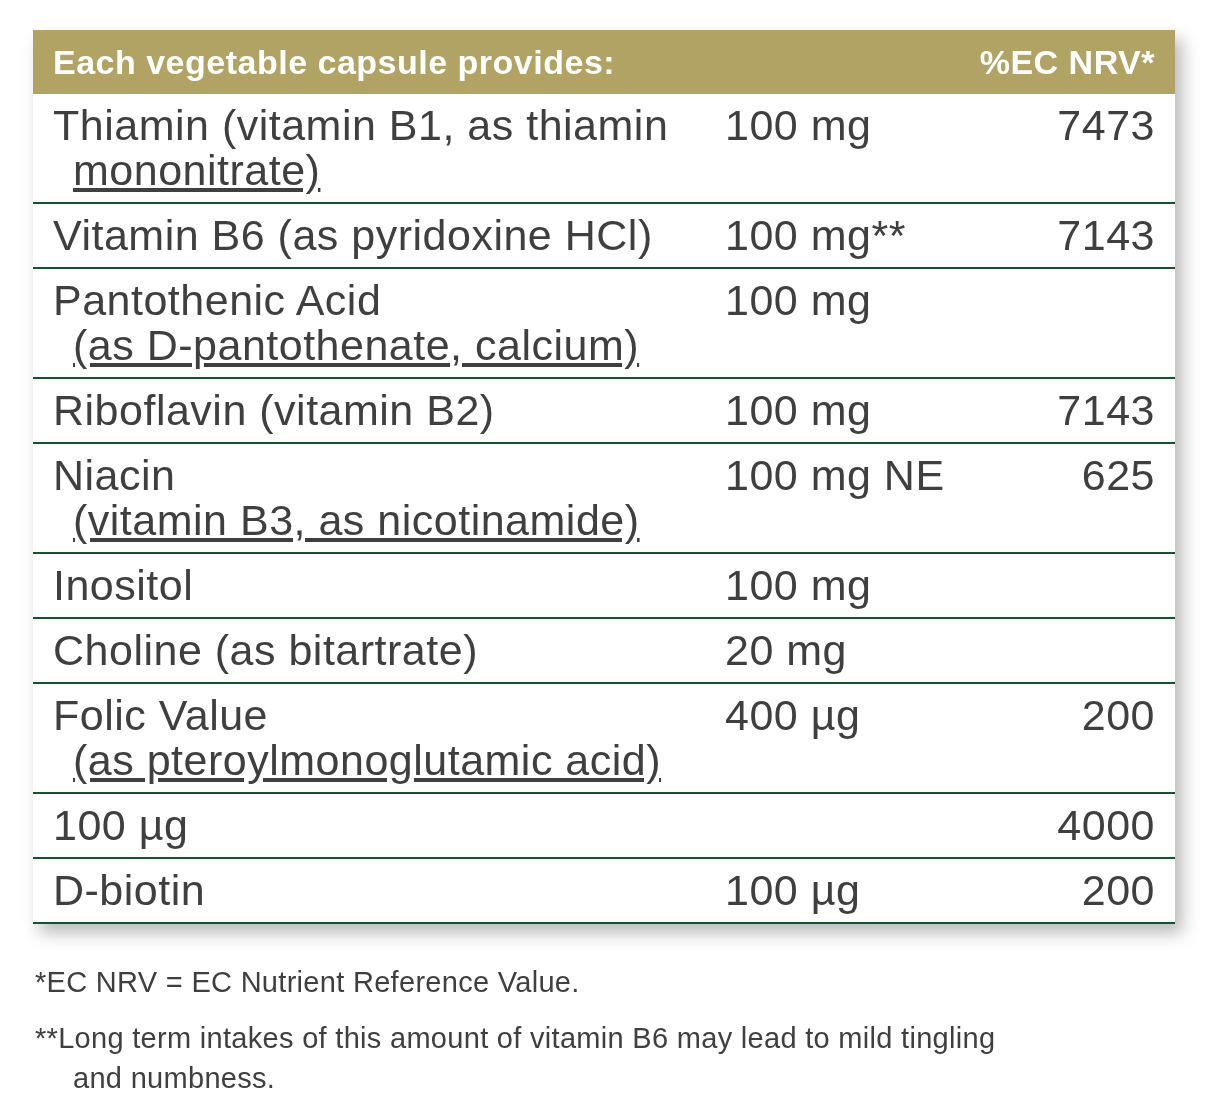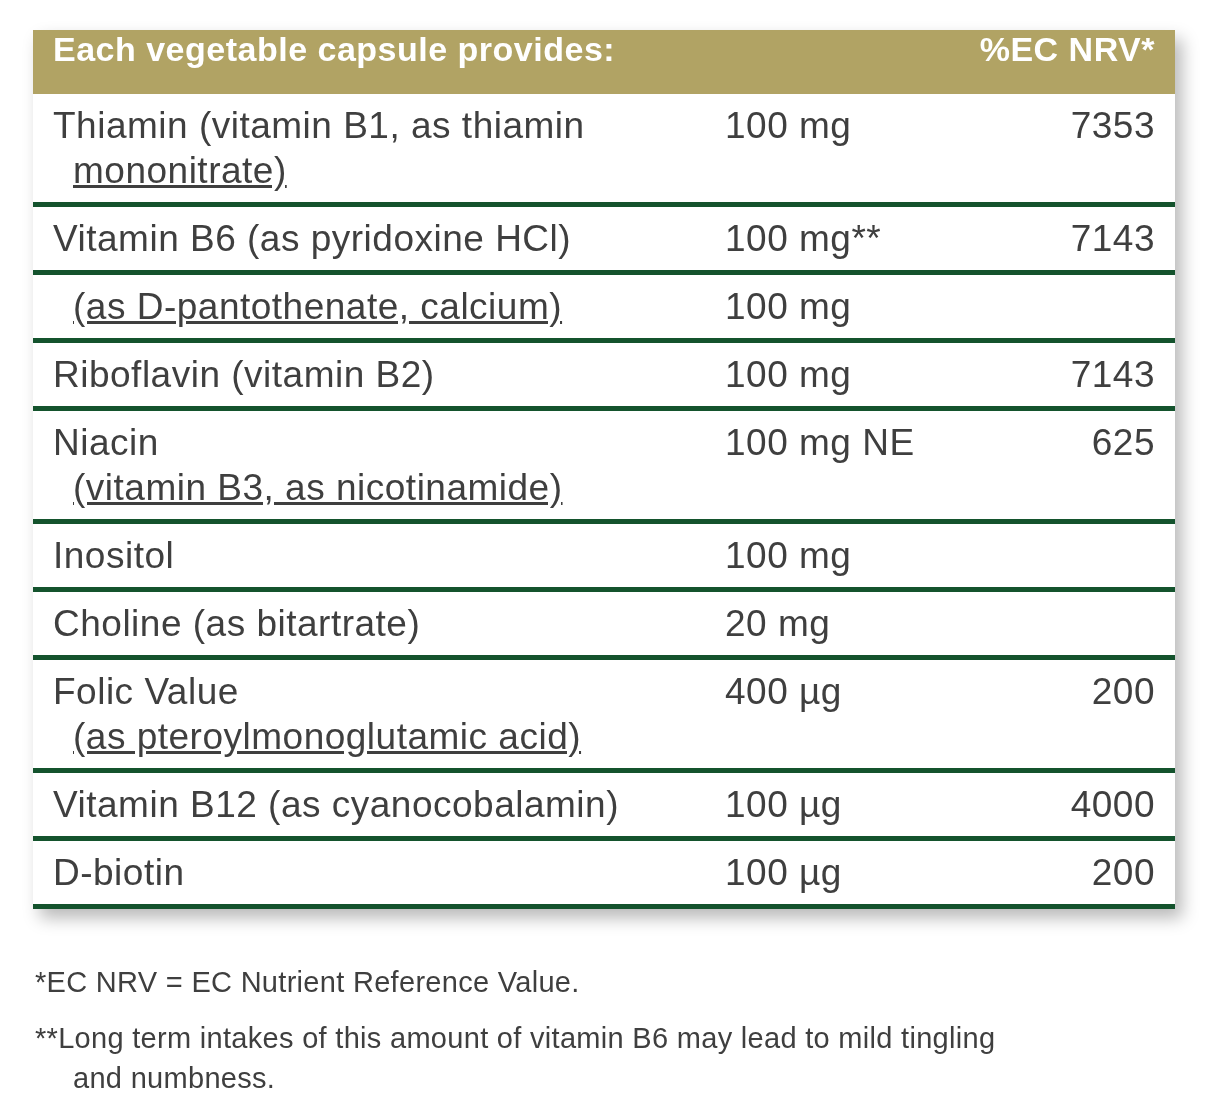--- a/index.html
+++ b/index.html
@@ -16,37 +16,37 @@
     position: absolute;
     left: 33px;
     top: 30px;
     width: 1142px;
     background: #ffffff;
     box-shadow: 7px 9px 16px rgba(0,0,0,0.28);
   }
   .panel-header {
     display: flex;
     justify-content: space-between;
-    align-items: flex-start;
+    align-items: center;
     box-sizing: border-box;
     height: 64px;
     padding: 0 20px;
     background: #b1a364;
     color: #ffffff;
     font-size: 34px;
     font-weight: bold;
     letter-spacing: 0.5px;
   }
   .row {
     display: flex;
     align-items: flex-start;
     box-sizing: border-box;
     padding: 9px 20px;
-    border-bottom: 5px solid #14532d;
-    font-size: 37px;
+    border-bottom: 2px solid #14532d;
+    font-size: 43px;
     line-height: 45px;
     letter-spacing: 0.5px;
   }
   .col-name { flex: 0 0 672px; }
   .col-name .cont { padding-left: 20px; text-decoration: underline; }
   .col-amount { flex: 0 0 285px; }
   .col-nrv { flex: 1 1 auto; text-align: right; }
   .footnotes {
     position: absolute;
     left: 35px;
@@ -68,34 +68,35 @@
     <span>Each vegetable capsule provides:</span>
     <span>%EC NRV*</span>
   </div>
 
   <div class="row">
     <div class="col-name">
       <div>Thiamin (vitamin B1, as thiamin</div>
       <div class="cont">mononitrate)</div>
     </div>
     <div class="col-amount">100 mg</div>
-    <div class="col-nrv">7353</div>
+    <div class="col-nrv">7473</div>
   </div>
 
   <div class="row">
     <div class="col-name">
       <div>Vitamin B6 (as pyridoxine HCl)</div>
       <div class="cont"></div>
     </div>
     <div class="col-amount">100 mg**</div>
     <div class="col-nrv">7143</div>
   </div>
 
   <div class="row">
     <div class="col-name">
+      <div>Pantothenic Acid</div>
       <div class="cont">(as D-pantothenate, calcium)</div>
     </div>
     <div class="col-amount">100 mg</div>
   </div>
 
   <div class="row">
     <div class="col-name">
       <div>Riboflavin (vitamin B2)</div>
       <div class="cont"></div>
     </div>
@@ -133,24 +134,20 @@
   <div class="row">
     <div class="col-name">
       <div>Folic Value</div>
       <div class="cont">(as pteroylmonoglutamic acid)</div>
     </div>
     <div class="col-amount">400 µg</div>
     <div class="col-nrv">200</div>
   </div>
 
   <div class="row">
-    <div class="col-name">
-      <div>Vitamin B12 (as cyanocobalamin)</div>
-      <div class="cont"></div>
-    </div>
     <div class="col-amount">100 µg</div>
     <div class="col-nrv">4000</div>
   </div>
 
   <div class="row">
     <div class="col-name">
       <div>D-biotin</div>
       <div class="cont"></div>
     </div>
     <div class="col-amount">100 µg</div>

